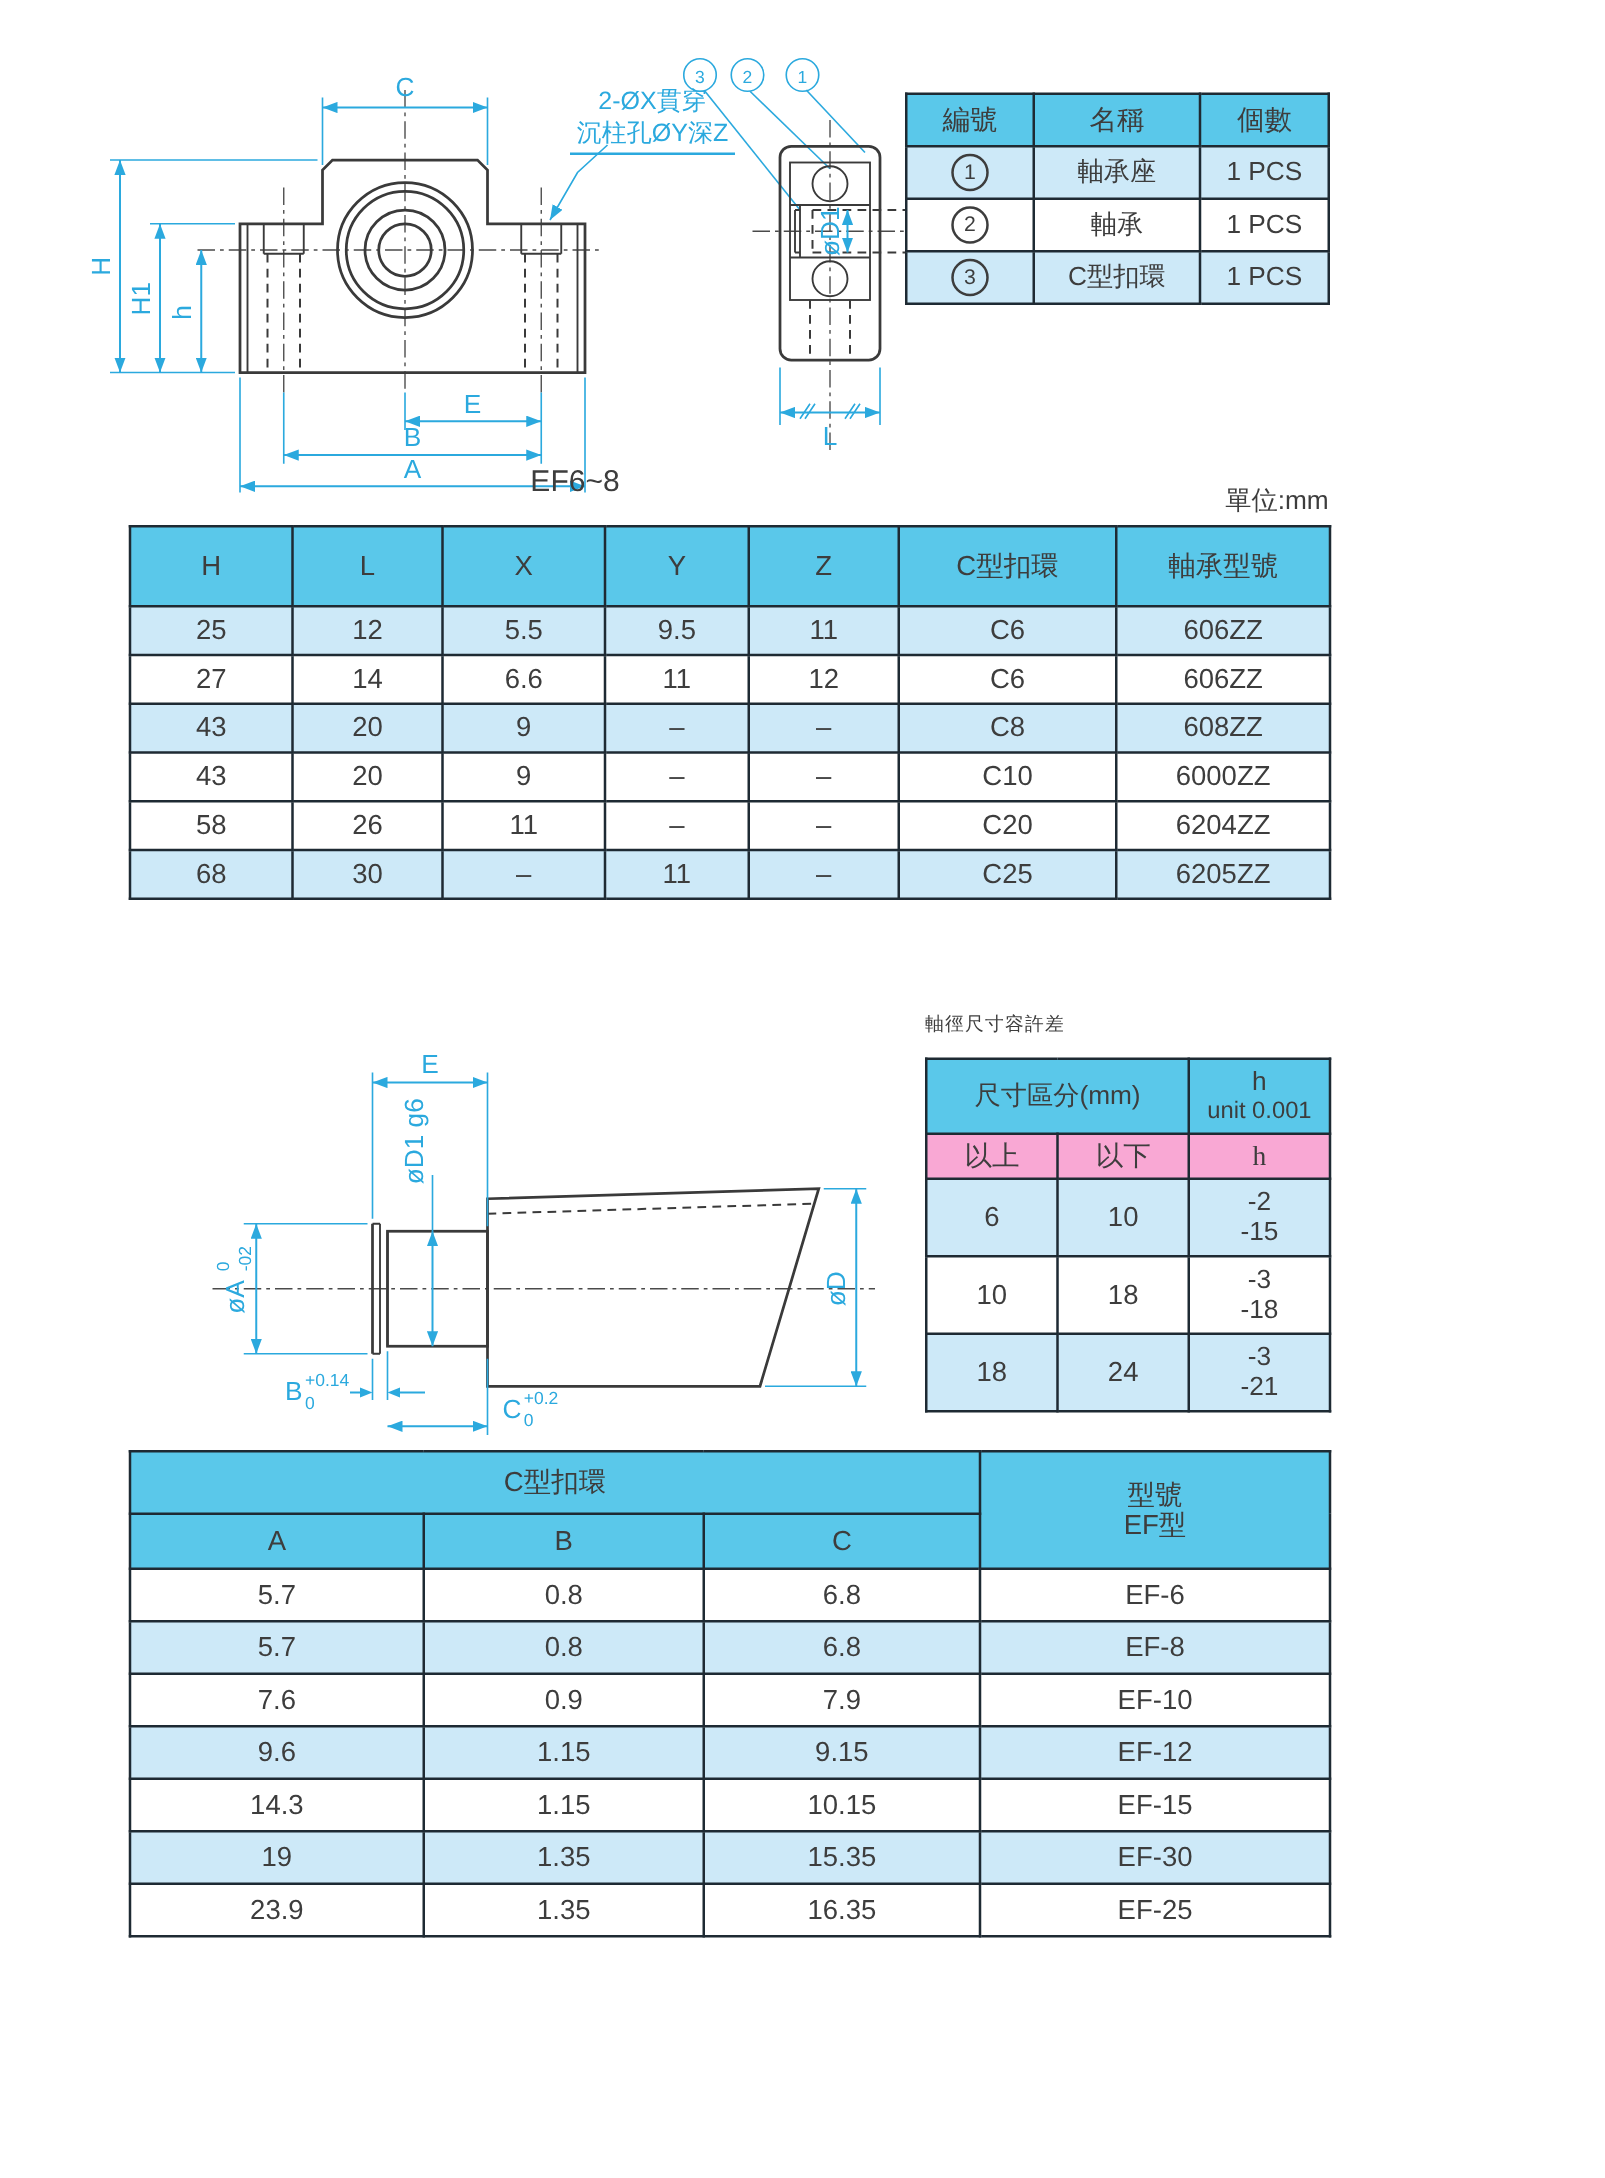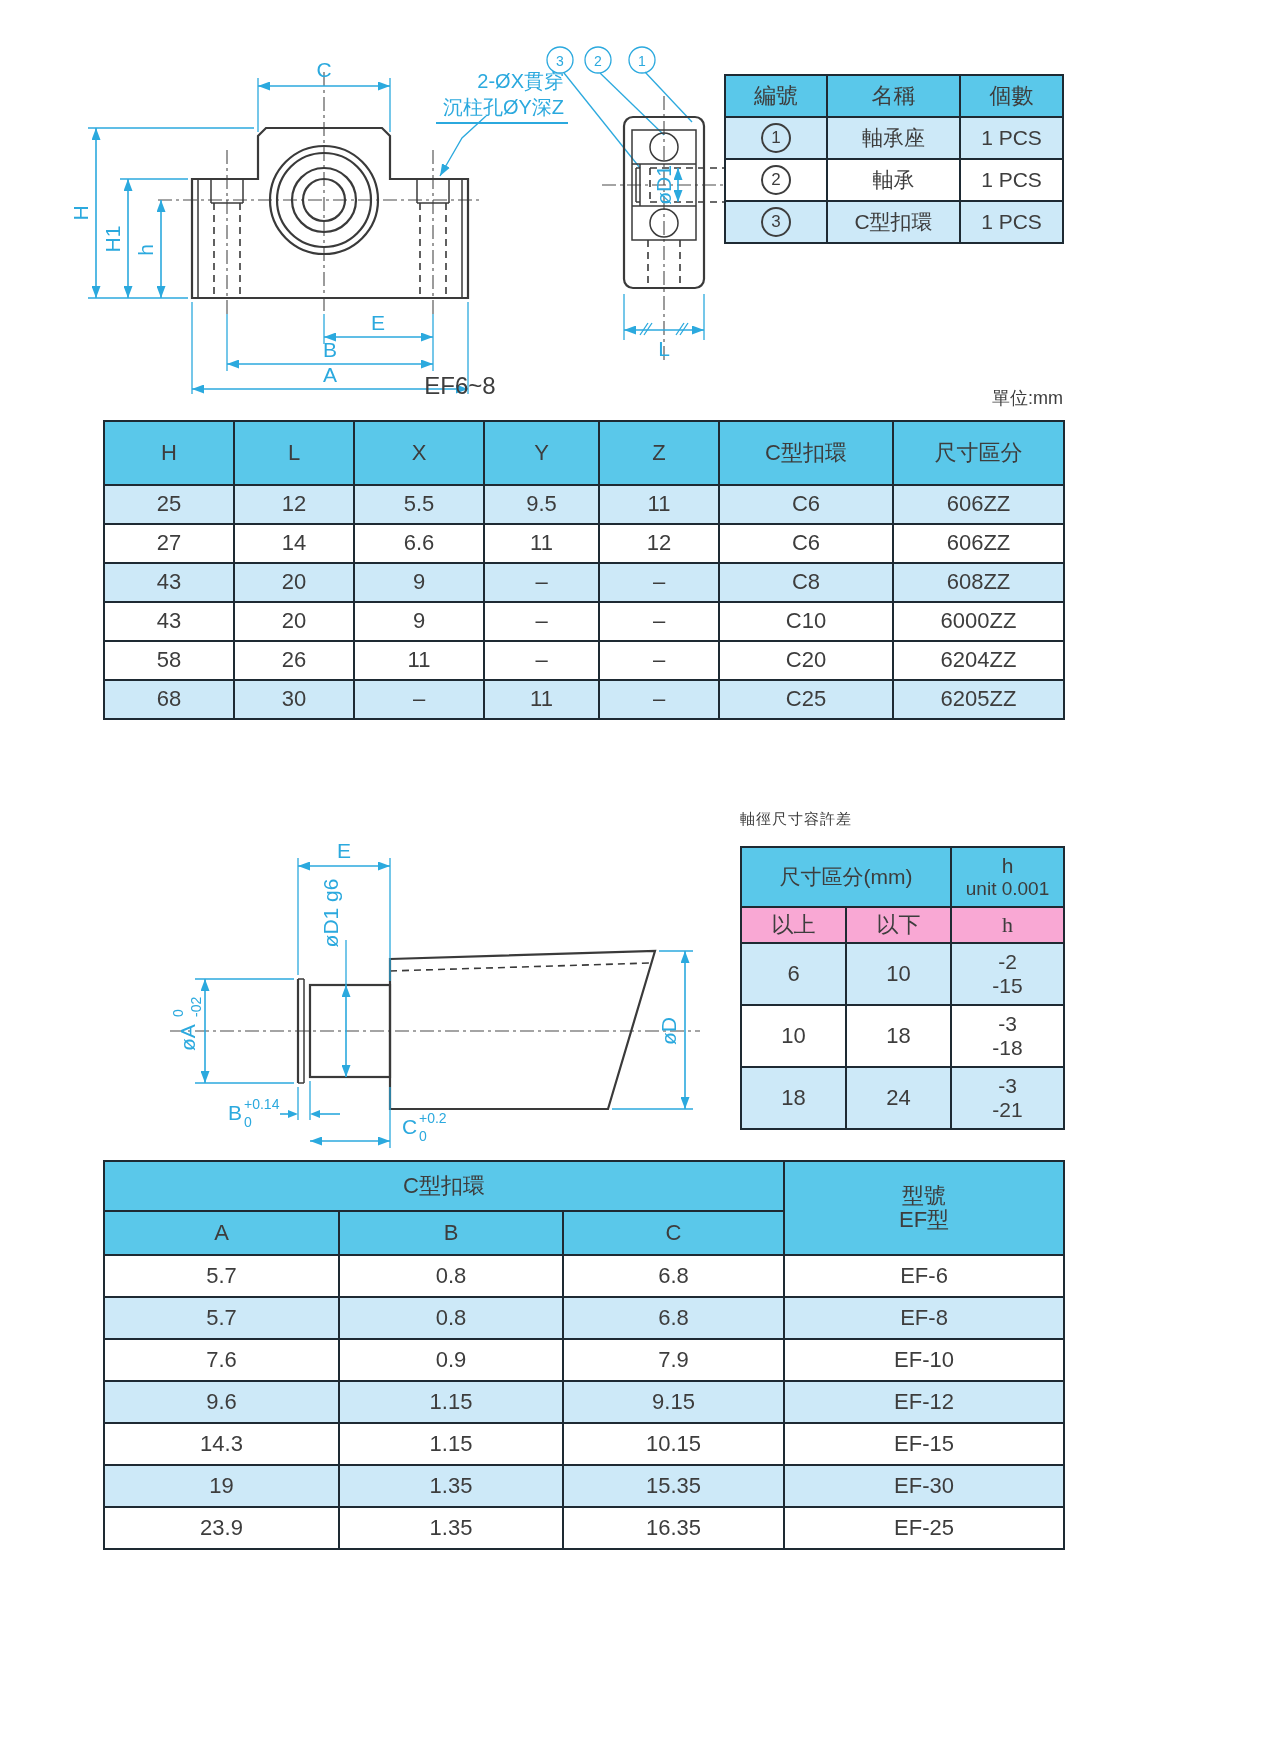--- a/index.html
+++ b/index.html
@@ -28,24 +28,24 @@
   #tolTable .dr td{height:60px;}
   .stack2{line-height:1.15;font-size:21px;}
   .unit-small{font-size:19px;}
   
   #botTable th{font-size:22px;}
   #botTable .r1 th{height:48px;}
   #botTable .r2 th{height:42px;}
   #botTable td{height:40px;}
   
   .caption{position:absolute;color:#3d3d3d;font-size:24px;}
-  .unitlab{position:absolute;color:#3d3d3d;font-size:18px;text-align:right;}
+  .unitlab{position:absolute;color:#3d3d3d;font-size:21px;text-align:right;}
   .toltitle{position:absolute;color:#3d3d3d;font-size:15px;letter-spacing:1px;}
-  .note{position:absolute;color:#2ba9de;font-size:20px;text-align:right;
-        border-bottom:2px solid #2ba9de;padding:0 4px 2px 4px;line-height:1.3;}
+  .note{position:absolute;color:#2ba9de;font-size:20px;text-align:center;
+        border-bottom:2px solid #2ba9de;padding:0 4px 2px 4px;line-height:1.3;margin-left:20px;}
   
   .ol{stroke:#3a3a3a;stroke-width:2.2;fill:none;}
   .olt{stroke:#3a3a3a;stroke-width:1.5;fill:none;}
   .hid{stroke:#3a3a3a;stroke-width:1.6;fill:none;stroke-dasharray:7 5;}
   .cl{stroke:#4a4a4a;stroke-width:1.1;fill:none;stroke-dasharray:14 4 3 4;}
   .dim{stroke:#2ba9de;stroke-width:1.6;fill:none;}
   .ext{stroke:#2ba9de;stroke-width:1.3;fill:none;}
   .dtx{fill:#2ba9de;font-size:21px;font-family:"Liberation Sans","DejaVu Sans",sans-serif;}
   .dtxs{fill:#2ba9de;font-size:14px;font-family:"Liberation Sans","DejaVu Sans",sans-serif;}
 </style>
@@ -215,21 +215,21 @@
         <col style="width:171px">
     </colgroup>
     <tbody>
         <tr>
       <th class="cy">H</th>
       <th class="cy">L</th>
       <th class="cy">X</th>
       <th class="cy">Y</th>
       <th class="cy">Z</th>
       <th class="cy">C型扣環</th>
-      <th class="cy">尺寸區分</th>
+      <th class="cy">軸承型號</th>
     </tr>
     <tr class="alt">
       <td>25</td>
           <td>12</td>
           <td>5.5</td>
           <td>9.5</td>
           <td>11</td>
           <td>C6</td>
           <td>606ZZ</td>
     </tr>

